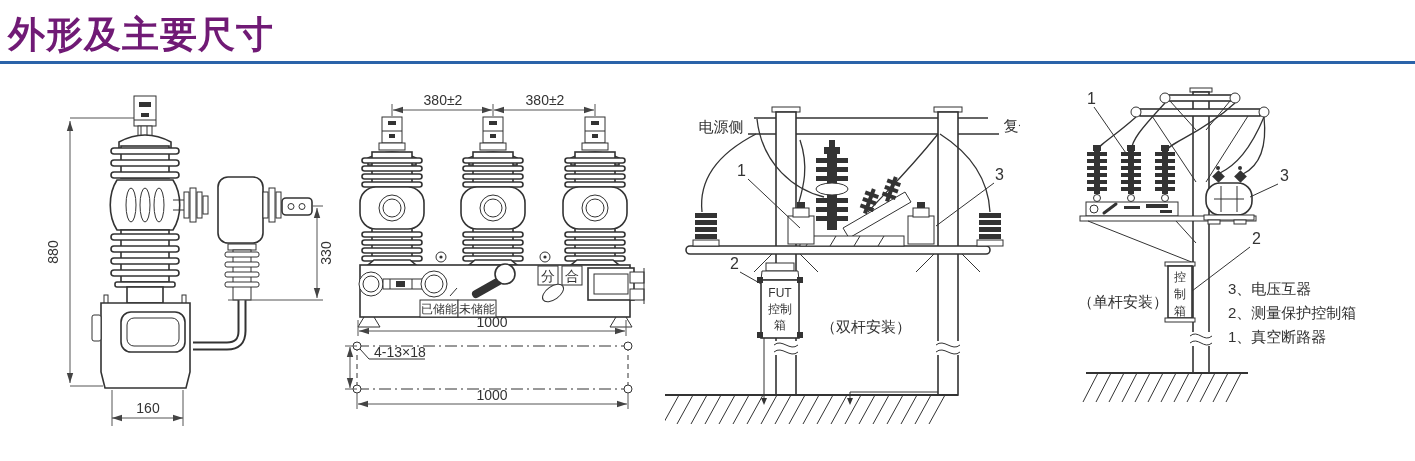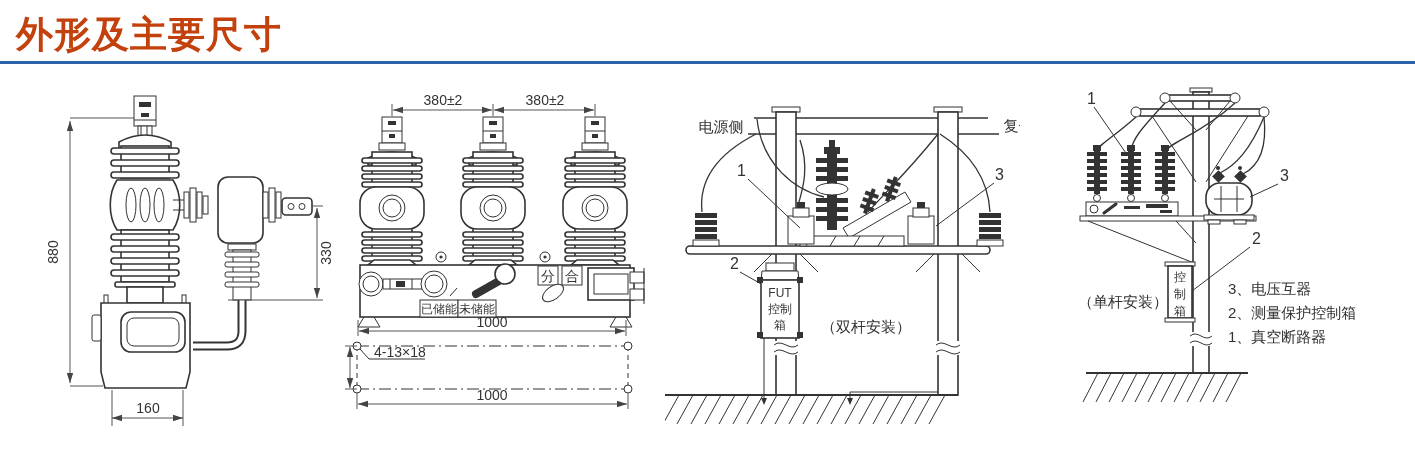--- a/index.html
+++ b/index.html
@@ -1,19 +1,19 @@
 <!DOCTYPE html>
 <html><head>
 <meta charset="utf-8">
 <style>
   * { margin:0; padding:0; box-sizing:border-box; }
   body { background:#ffffff; font-family:"Liberation Sans", sans-serif; }
   .page { position:relative; width:1415px; height:461px; background:#ffffff; overflow:hidden; }
-  .title { position:absolute; left:16px; top:10px; font-size:37px; font-weight:bold;
-           color:#c2410c; letter-spacing:1px; font-family:"Liberation Sans", sans-serif; }
+  .title { position:absolute; left:8px; top:10px; font-size:37px; font-weight:bold;
+           color:#701a75; letter-spacing:1px; font-family:"Liberation Sans", sans-serif; }
   .rule { position:absolute; left:0; top:61px; width:1415px; height:3px; background:#2a63a9; }
   svg { position:absolute; }
   svg text { fill:#333333; font-family:"Liberation Sans", sans-serif; }
   .ln  { stroke:#333333; stroke-width:1.6; fill:none; }
   .lnt { stroke:#333333; stroke-width:1;   fill:none; }
   .fw  { stroke:#333333; stroke-width:1.6; fill:#ffffff; }
   .fwt { stroke:#333333; stroke-width:1;   fill:#ffffff; }
   .fd  { fill:#333333; stroke:none; }
   .dim { stroke:#555555; stroke-width:1; fill:none; }
   .dimtxt { font-size:14px; fill:#333333; }

